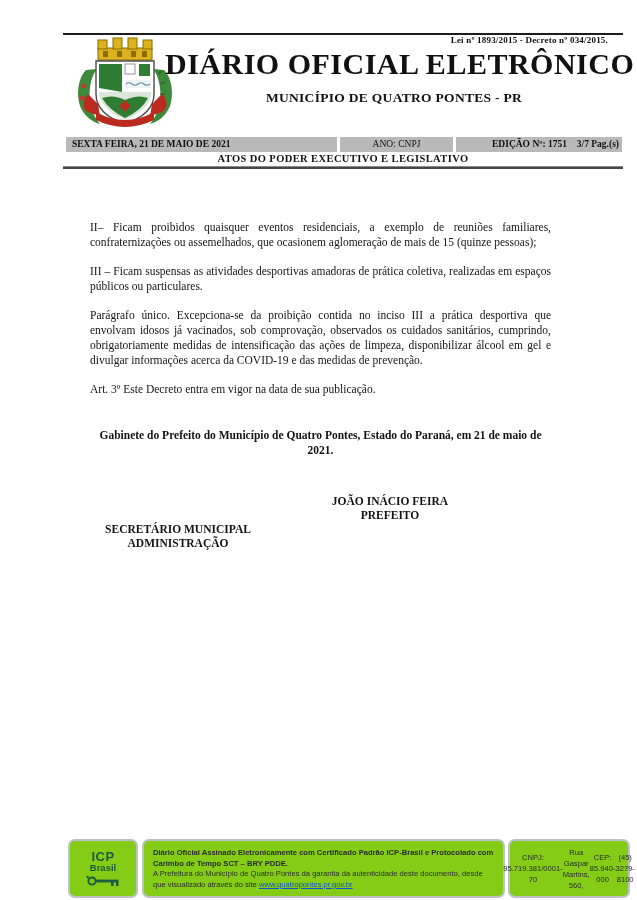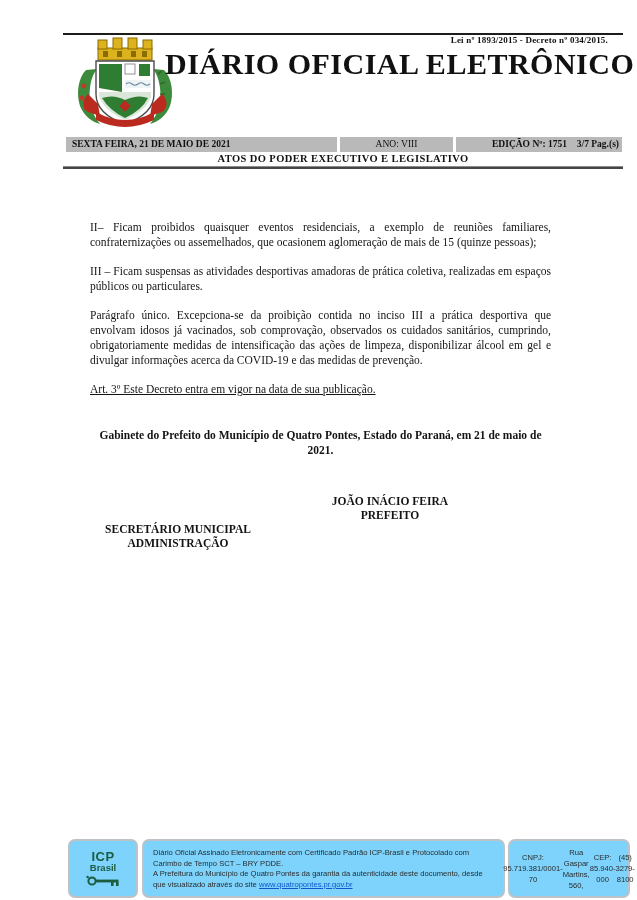--- a/index.html
+++ b/index.html
@@ -115,42 +115,42 @@
   .bodytext {
     position: absolute;
     left: 90px; top: 220px;
     width: 461px;
     font-size: 11.5px;
     line-height: 15px;
     color: #141414;
     text-align: justify;
   }
   .bodytext p { margin-bottom: 14px; }
-  .bodytext p.last { margin-bottom: 0; text-decoration: underline; }
+  .bodytext p.last { margin-bottom: 0; }
   .closing {
     position: absolute;
     left: 90px; top: 428px;
     width: 461px;
     font-size: 11.5px;
     line-height: 15px;
     font-weight: bold;
     text-align: center;
     color: #141414;
   }
 
   .sig { position: absolute; text-align: center; font-weight: bold; color: #141414; }
   .sig-right { left: 290px; top: 494px; width: 200px; font-size: 11.5px; line-height: 14px; }
   .sig-left  { left: 80px;  top: 522px; width: 196px; font-size: 11.5px; line-height: 14px; }
 
   
   .footer-box {
     position: absolute;
     top: 839px;
     height: 59px;
-    background: #7dd3fc;
+    background: #84cc16;
     border: 2px solid #bcc2c7;
     border-radius: 7px;
   }
   .box-icp {
     left: 68px; width: 70px;
     display: flex;
     flex-direction: column;
     align-items: center;
     justify-content: center;
     color: #1c5c40;
@@ -161,21 +161,21 @@
   .box-icp svg { margin-top: 2px; }
 
   .box-cert {
     left: 142px; width: 363px;
     padding: 7px 9px;
     font-family: "Liberation Sans", sans-serif;
     font-size: 7.6px;
     line-height: 10.5px;
     color: #2b2b2b;
   }
-  .box-cert .bold { font-weight: normal; }
+  .box-cert .bold { font-weight: bold; }
   .box-cert a { color: #1155cc; text-decoration: underline; }
 
   .box-contact {
     left: 508px; width: 122px;
     display: flex;
     flex-direction: row;
     align-items: center;
     justify-content: center;
     font-family: "Liberation Sans", sans-serif;
     font-size: 7.6px;
@@ -225,25 +225,26 @@
       <rect x="49" y="66" width="8" height="8" transform="rotate(45 53 70)" fill="#bb2a1f"></rect>
 
       <path d="M16,58 C10,64 10,72 16,76 L28,80 L26,68 Z" fill="#bb2a1f"></path>
       <path d="M90,58 C96,64 96,72 90,76 L78,80 L80,68 Z" fill="#bb2a1f"></path>
       <path d="M24,76 Q53,92 82,76 L82,84 Q53,98 24,84 Z" fill="#bb2a1f"></path>
     </svg>
   </div>
 
   <div class="masthead">
     <div class="title">DIÁRIO OFICIAL ELETRÔNICO</div>
+    <div class="subtitle">MUNICÍPIO DE QUATRO PONTES - PR</div>
   </div>
 
   <div class="infobar">
     <div class="cell c1">SEXTA FEIRA, 21 DE MAIO DE 2021</div>
-    <div class="cell c2">ANO: VIII</div>
+    <div class="cell c2">ANO: CNPJ</div>
     <div class="cell c3">
       <span>EDIÇÃO Nº: 1751</span>
       <span>3/7 Pag.(s)</span>
     </div>
   </div>
 
   <div class="section-title">ATOS DO PODER EXECUTIVO E LEGISLATIVO</div>
   <div class="rule-thick"></div>
 
   <div class="bodytext">

